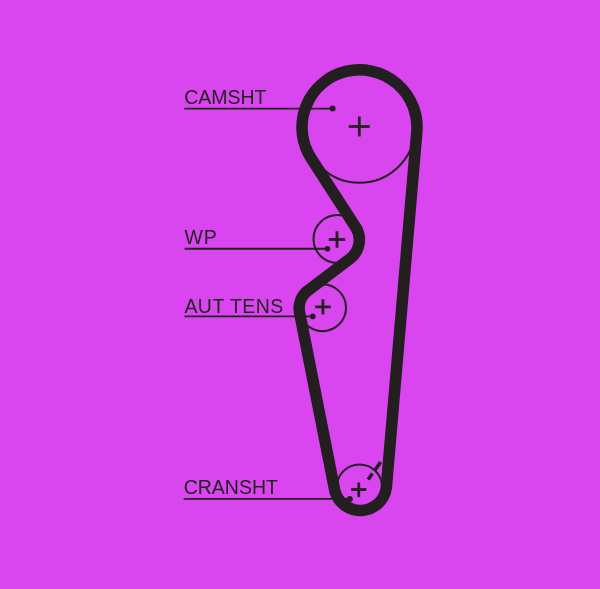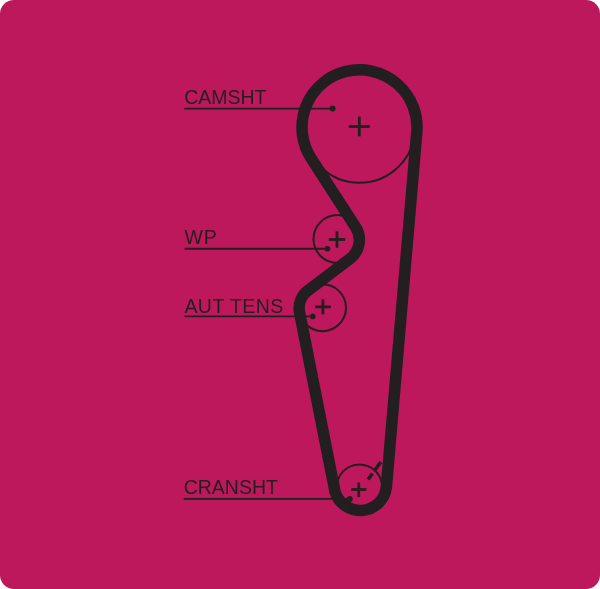--- a/index.html
+++ b/index.html
@@ -1,16 +1,16 @@
 <!DOCTYPE html>
 <html><head>
 <meta charset="utf-8">
 <style>
   html,body{margin:0;padding:0;background:#ffffff;}
-  #page{position:relative;width:600px;height:589px;background:#be185d;overflow:hidden;border-radius:14px;}
+  #page{position:relative;width:600px;height:589px;background:#d946ef;overflow:hidden;}
   svg{position:absolute;left:0;top:0;}
   .lbl{font-family:"Liberation Sans",sans-serif;font-size:19.5px;fill:#231f20;}
 </style>
 </head>
 <body>
 <div id="page">
 <svg width="600" height="589" viewBox="0 0 600 589">
 
   <path d="M 311.21,158.48
            A 57.5,57.5 0 1 1 416.75,132.65

